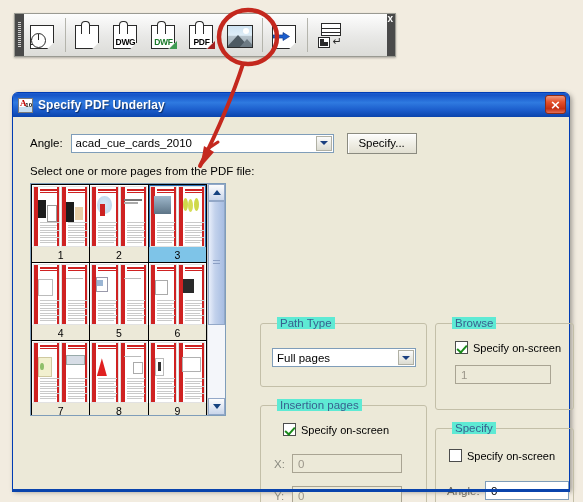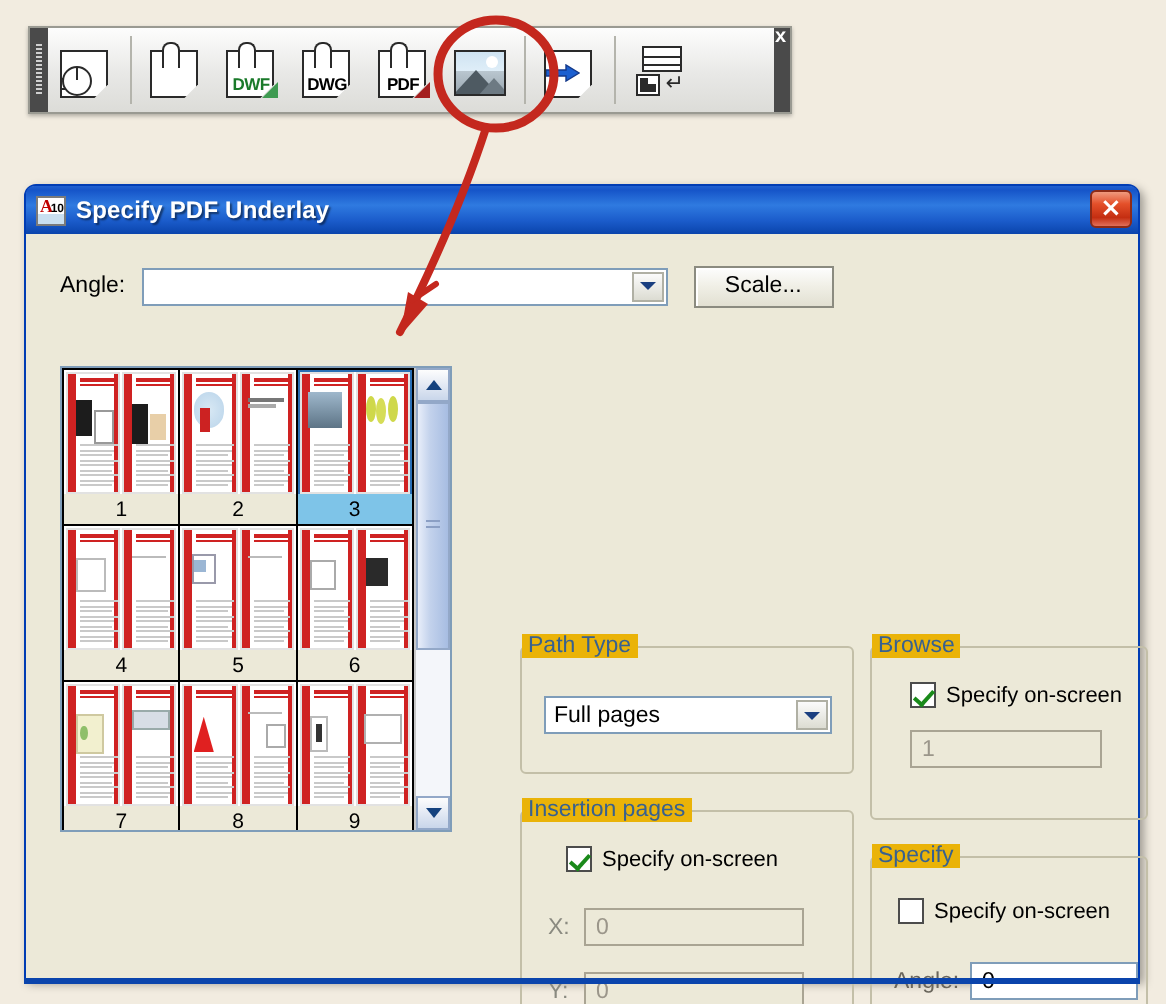--- a/index.html
+++ b/index.html
@@ -237,21 +237,21 @@
   .sthumb i{
     position:absolute;left:4px;right:4px;top:50%;margin-top:-3px;height:6px;
     background:repeating-linear-gradient(#8b9fc4 0 1px,transparent 1px 3px);
   }
   
   .grp{
     position:absolute;border:1px solid #c3bfa8;border-radius:3px;
     box-sizing:border-box;
   }
   .grp>.gt{
-    position:absolute;top:-7px;left:0;background:#eab308;padding:0 3px;
+    position:absolute;top:-7px;left:16px;background:#5eead4;padding:0 3px;
     font-size:11.5px;color:#38618f;
   }
   #grp-path{left:247px;top:206px;width:167px;height:64px;}
   #grp-scale{left:422px;top:206px;width:139px;height:87px;}
   #grp-ins{left:247px;top:288px;width:167px;height:147px;}
   #grp-rot{left:422px;top:311px;width:139px;height:85px;}
   .combo2{
     position:absolute;left:11px;top:24px;width:144px;height:19px;
     background:#fff;border:1px solid #7f9db9;box-sizing:border-box;
     display:flex;align-items:center;
@@ -306,32 +306,32 @@
     <div class="docicon">
       <div class="sheet"></div>
         <div class="clip"></div>
     </div>
   </div>
 
   <div class="tb-btn">
     <div class="docicon">
       <div class="sheet"></div>
         <div class="clip"></div>
+      <div class="lbl">DWG</div>
+    </div>
+  </div>
+
+  <div class="tb-btn">
+    <div class="docicon">
+      <div class="sheet"></div>
+        <div class="clip"></div>
       <svg class="fold" viewBox="0 0 10 10">
           <path d="M10 0 L10 10 L0 10 Z" fill="#3f9b52"></path>
         </svg>
       <div class="lbl" style="color:#1a7a2a">DWF</div>
-    </div>
-  </div>
-
-  <div class="tb-btn">
-    <div class="docicon">
-      <div class="sheet"></div>
-        <div class="clip"></div>
-      <div class="lbl">DWG</div>
     </div>
   </div>
 
 
   <div class="tb-btn">
     <div class="docicon">
       <div class="sheet"></div>
         <div class="clip"></div>
       <svg class="fold" viewBox="0 0 10 10">
           <path d="M10 0 L10 10 L0 10 Z" fill="#a41f1f"></path>
@@ -396,27 +396,29 @@
     </div>
     <div class="title-txt">Specify PDF Underlay</div>
     <div class="close-btn">×</div>
   </div>
 
   <div class="dlg-body">
 
     <div class="name-row">
       <div class="lbl-name">Angle:</div>
       <div class="combo">
+        <span>acad_cue_cards_2010</span>
         <div class="drop">
           <div class="caret"></div>
         </div>
       </div>
-      <div class="btn btn-browse">Scale...</div>
-    </div>
-
+      <div class="btn btn-browse">Specify...</div>
+    </div>
+
+    <div class="sel-lbl">Select one or more pages from the PDF file:</div>
 
     <div class="thumbpane">
       <div class="thumbgrid" id="thumbgrid">
           <div class="thumb">
             <div class="spread">
               <div class="page">
                 <div class="redbar"></div>
                 <div class="redbar2"></div>
                 <div class="hdr"></div>
                 <div class="hdr2"></div>

